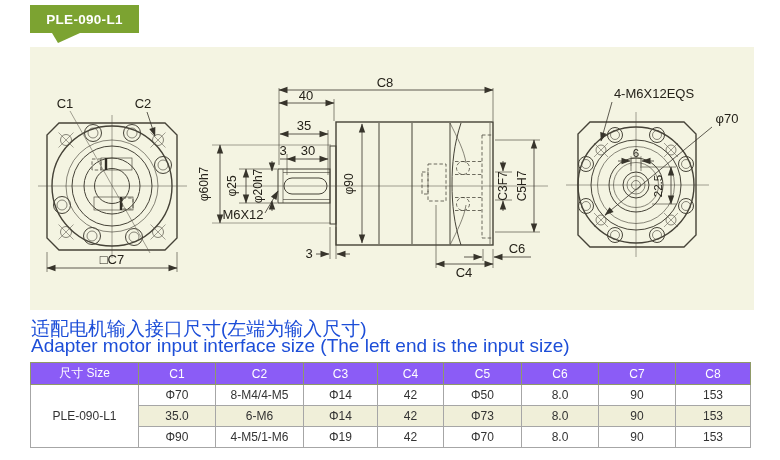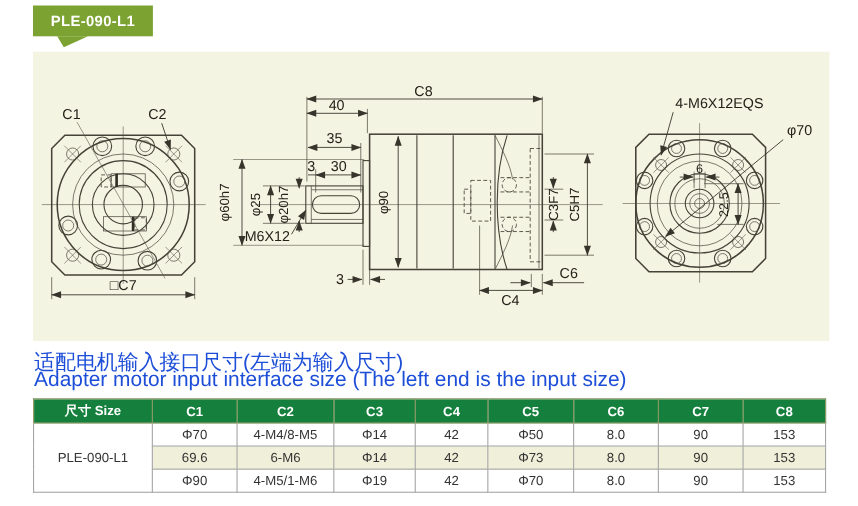--- a/index.html
+++ b/index.html
@@ -8,21 +8,21 @@
   .badge{position:absolute;left:30px;top:5px;width:109px;height:28px;background:#7ca331;
          color:#fff;font-weight:bold;font-size:13.5px;display:flex;align-items:center;justify-content:center;letter-spacing:.3px}
   .badge-tail{position:absolute;left:52px;top:33px;width:0;height:0;
          border-top:10px solid #7ca331;border-right:22px solid transparent;border-left:6px solid transparent}
   .panel{position:absolute;left:30px;top:47px;width:724px;height:263px;background:#f4f4e2}
   .panel svg{display:block}
   .cap{position:absolute;left:31px;color:#1d4ed8;font-size:19px;white-space:nowrap}
   .cap-zh{top:316px}
   .cap-en{top:335px}
   table.spec{position:absolute;left:30px;top:362px;border-collapse:collapse;table-layout:fixed}
-  table.spec th{background:#15803d;color:#fff;font-size:12px;font-weight:bold;height:21px;
+  table.spec th{background:#8b5cf6;color:#fff;font-size:12px;font-weight:normal;height:21px;
        border:1px solid #8f9a67;padding:0}
   table.spec td{font-size:12px;color:#333;text-align:center;height:20px;border:1px solid #a6a6a6;
        background:#fff;padding:0}
   table.spec tr.stripe td{background:#f0efd9}
   table.spec td.model{background:#fff;font-size:12px}
   
   .ol{stroke:#454237;stroke-width:1.4;fill:none}
   .m {stroke:#454237;stroke-width:1;fill:none}
   .tl{stroke:#4a473c;stroke-width:.65;fill:none}
   .t6{stroke:#5a574c;stroke-width:.55;fill:none}
@@ -290,30 +290,30 @@
       <th>C5</th>
       <th>C6</th>
       <th>C7</th>
       <th>C8</th>
     </tr>
   </thead>
   <tbody>
     <tr>
       <td class="model" rowspan="3">PLE-090-L1</td>
       <td>Φ70</td>
-      <td>4-M4/8-M5</td>
+      <td>8-M4/4-M5</td>
       <td>Φ14</td>
       <td>42</td>
       <td>Φ50</td>
       <td>8.0</td>
       <td>90</td>
       <td>153</td>
     </tr>
     <tr class="stripe">
-      <td>69.6</td>
+      <td>35.0</td>
       <td>6-M6</td>
       <td>Φ14</td>
       <td>42</td>
       <td>Φ73</td>
       <td>8.0</td>
       <td>90</td>
       <td>153</td>
     </tr>
     <tr>
       <td>Φ90</td>

